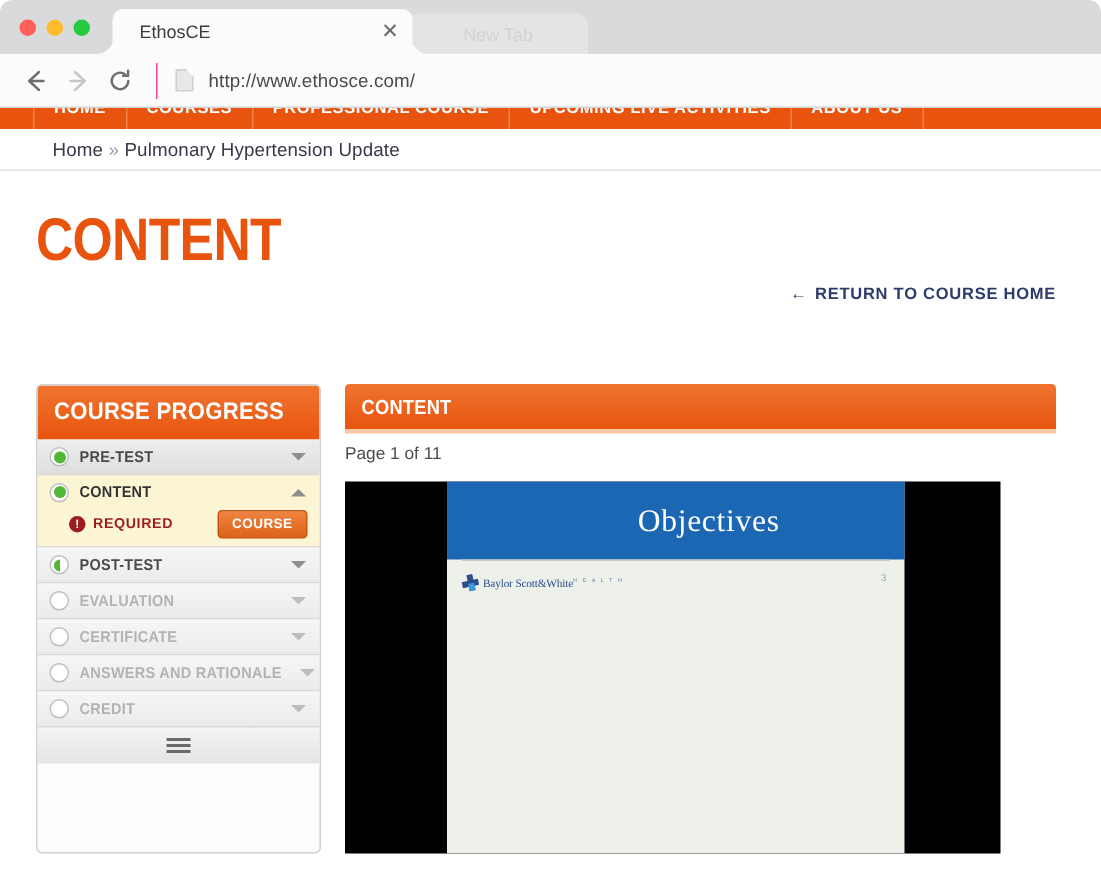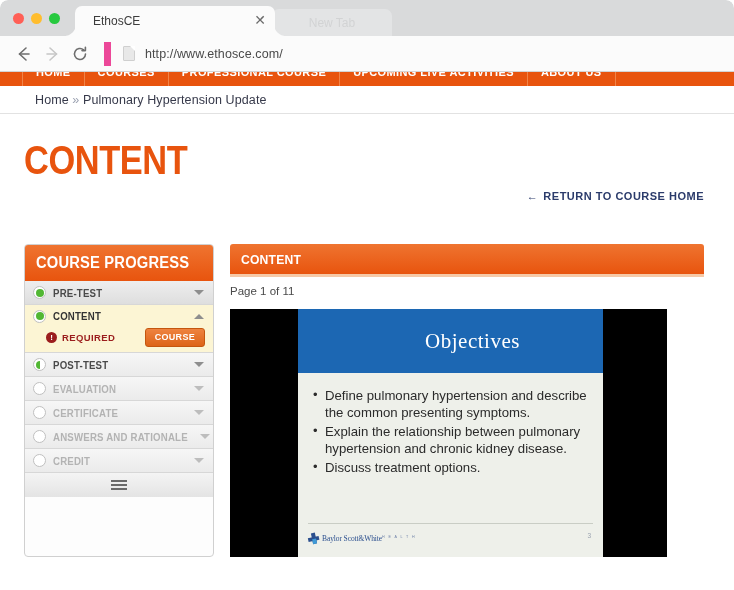--- a/index.html
+++ b/index.html
@@ -90,21 +90,21 @@
     width: 28px; height: 28px;
     display: flex; align-items: center; justify-content: center;
     color: #6e6e6e;
   }
   .navbtn.disabled { color: #c6c6c6; }
   .navbtn svg { display: block; }
   .urlbar {
     flex: 1; height: 24px;
     margin-left: 10px;
     background: #fbfbfb;
-    border-left: 7px solid #ec4899;
+    border-left: 1px solid #ec4899;
     display: flex; align-items: center;
     padding-left: 12px;
     gap: 10px;
   }
   .url-favicon {
     width: 12px; height: 15px;
     background: #e8e8e8;
     border: 1px solid #cfcfcf;
     border-radius: 1px;
     position: relative;
@@ -219,21 +219,21 @@
   .tabs-underline {
     position: absolute;
     left: 24px; right: 30px; bottom: 0;
     border-bottom: 1px solid #d8d8d8;
     z-index: -1;
   }
 
   
   .main {
     display: flex;
-    margin: 8px 0 0 24px;
+    margin: 20px 0 0 24px;
     gap: 16px;
     justify-content: center;
   }
 
   
   .sidebar {
     width: 190px;
     border: 1px solid #d0d0d0;
     border-radius: 4px;
     background: #fdfdfd;
@@ -380,21 +380,21 @@
     overflow: hidden;
   }
   .slide-inner {
     position: absolute;
     left: 68px; top: 0;
     width: 305px; height: 248px;
     background: #eef0ea;
     display: flex; flex-direction: column;
   }
   .slide-title-bar {
-    height: 64px;
+    height: 52px;
     background: #1c67b3;
     display: flex; align-items: center; justify-content: center; padding-left: 44px;
   }
   .slide-title {
     font-family: "Liberation Serif", serif;
     font-size: 21px; color: #ffffff;
     letter-spacing: .5px;
   }
   .slide-body {
     flex: 1;
@@ -606,27 +606,20 @@
         <div class="panel-head">
           <span>CONTENT</span>
         </div>
         <div class="panel-underline"></div>
         <div class="page-count">Page 1 of 11</div>
 
         <div class="slide-frame">
           <div class="slide-inner">
             <div class="slide-title-bar">
               <div class="slide-title">Objectives</div>
-            </div>
-            <div class="slide-body">
-              <ul class="slide-bullets">
-                <li>Define pulmonary hypertension and describe the common presenting symptoms.</li>
-                <li>Explain the relationship between pulmonary hypertension and chronic kidney disease.</li>
-                <li>Discuss treatment options.</li>
-              </ul>
             </div>
             <div class="slide-foot">
               <div class="bsw-logo">
                 <div class="bsw-cross">
                     <i></i>
                   </div>
                 <div class="bsw-text">
                   <div class="bsw-name">Baylor Scott&amp;White</div>
                   <div class="bsw-sub">H E A L T H</div>
                 </div>

